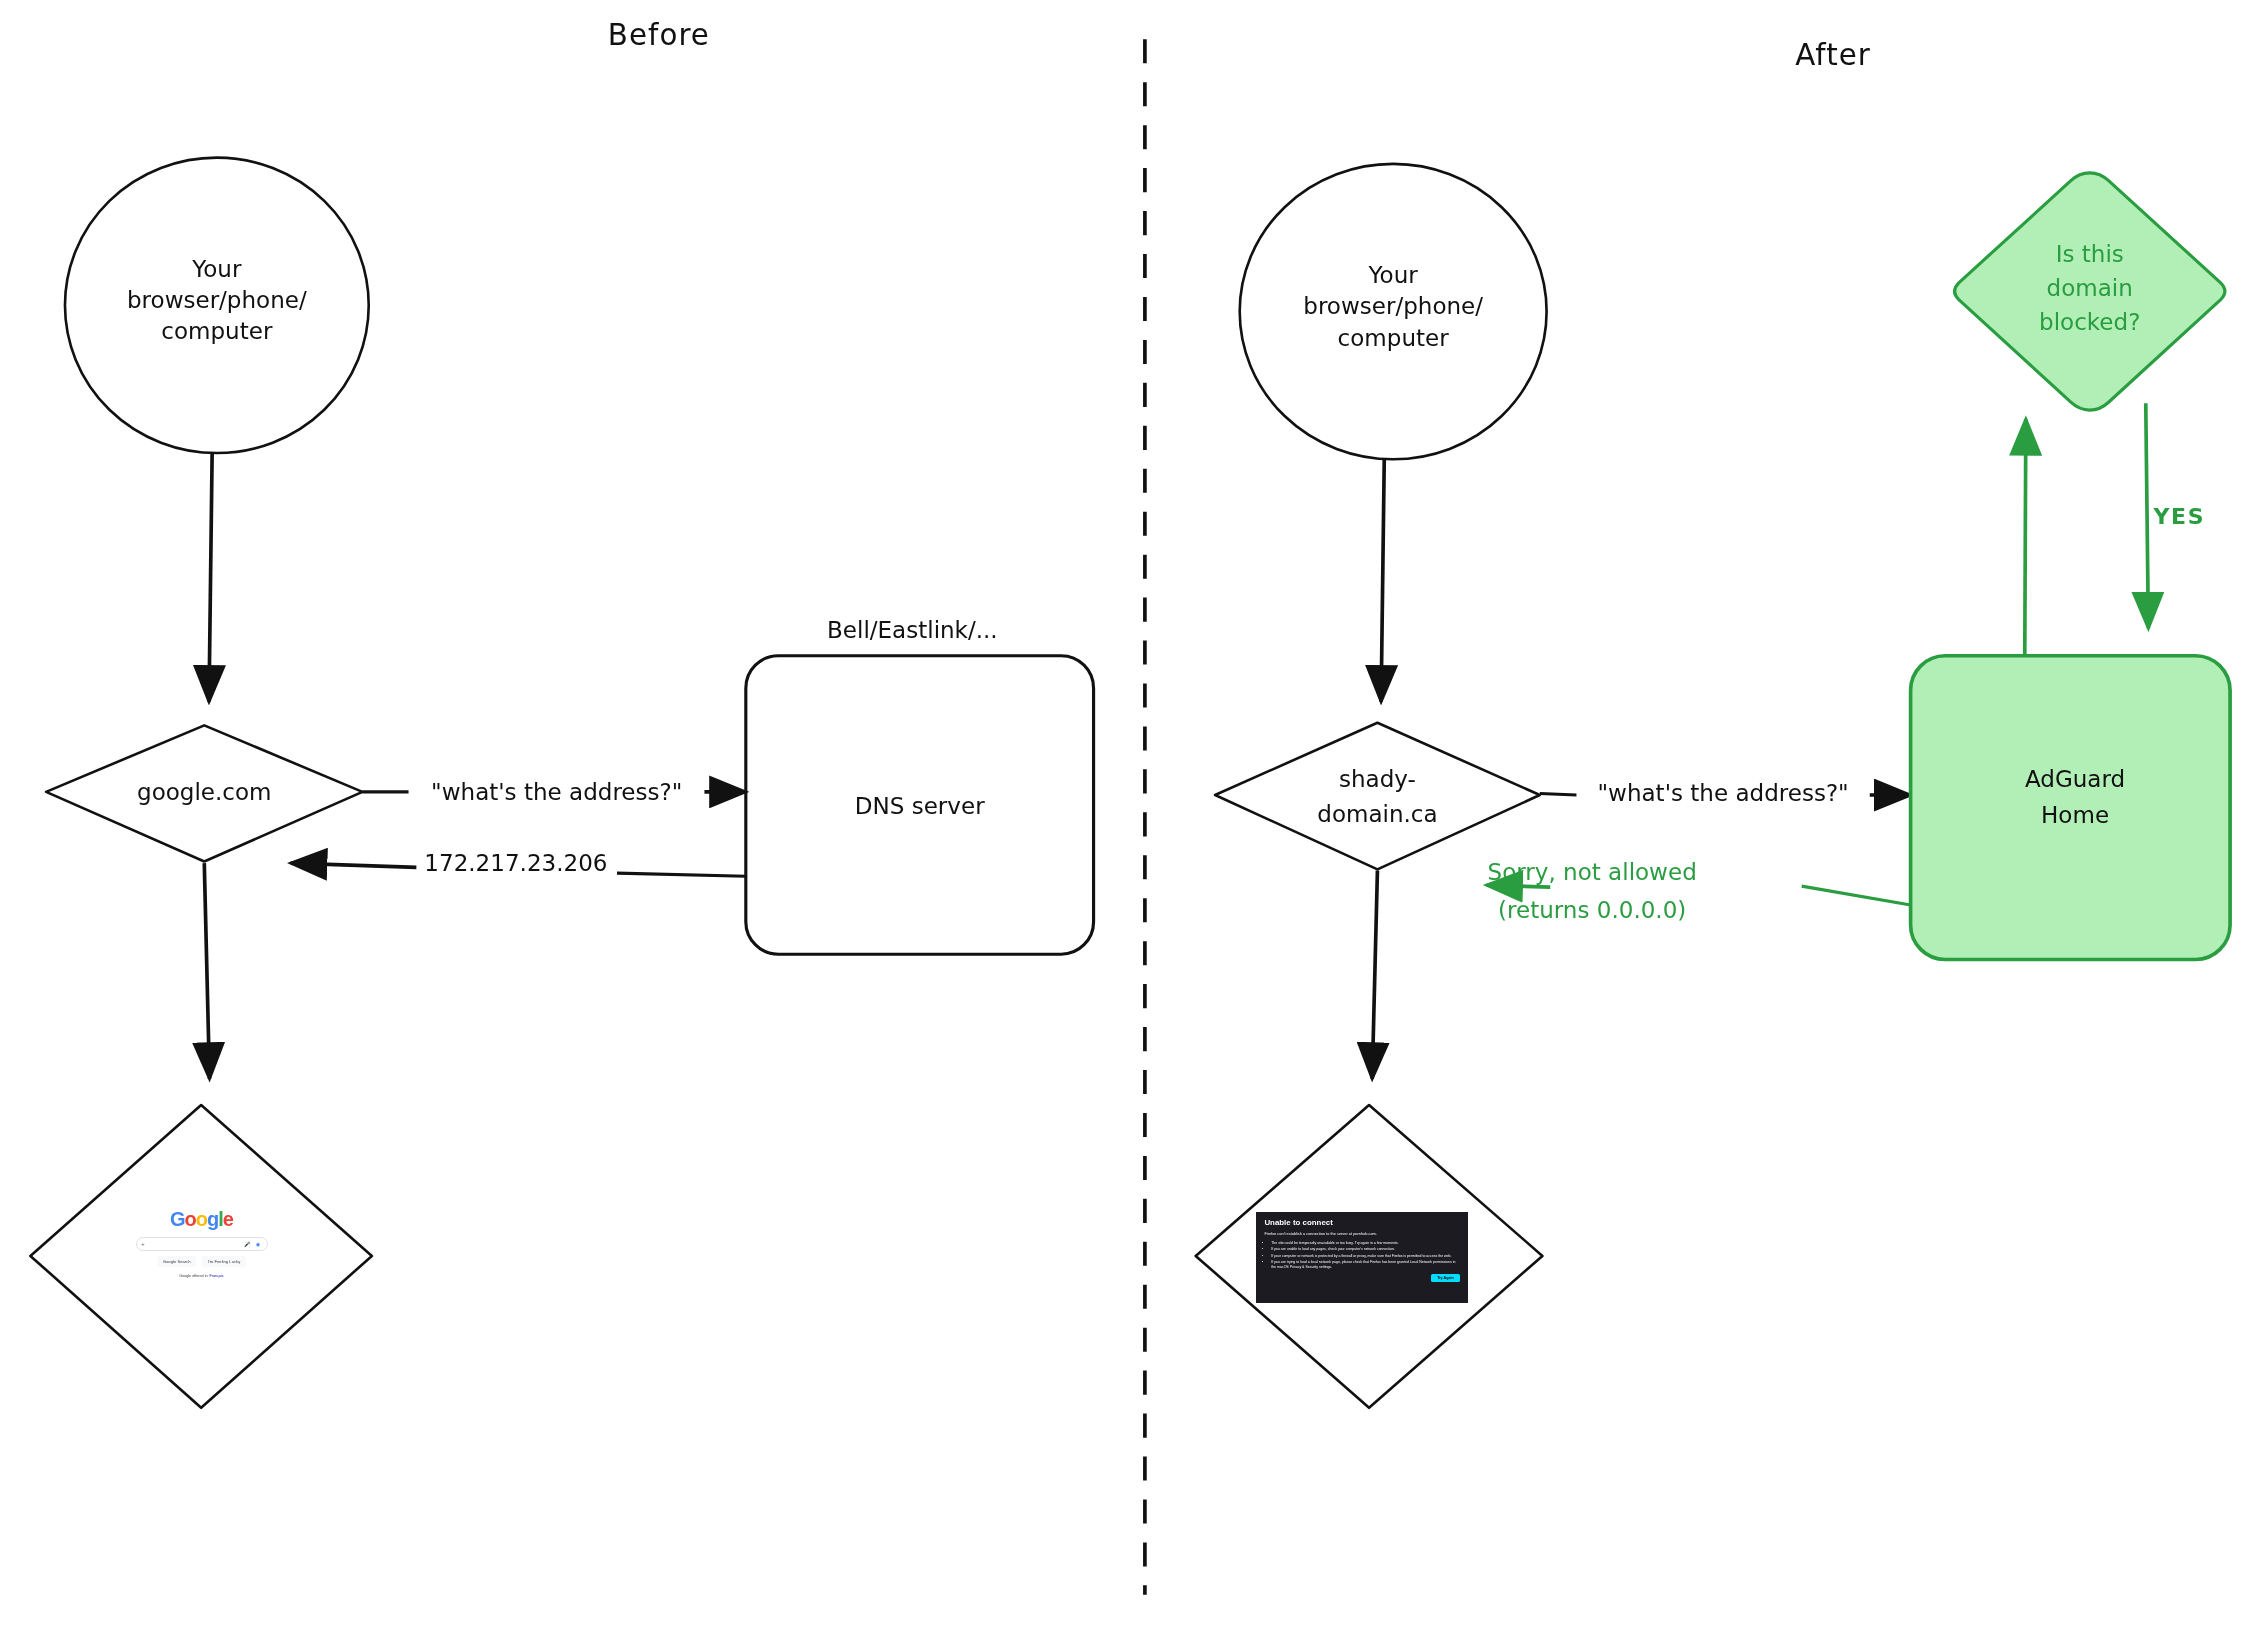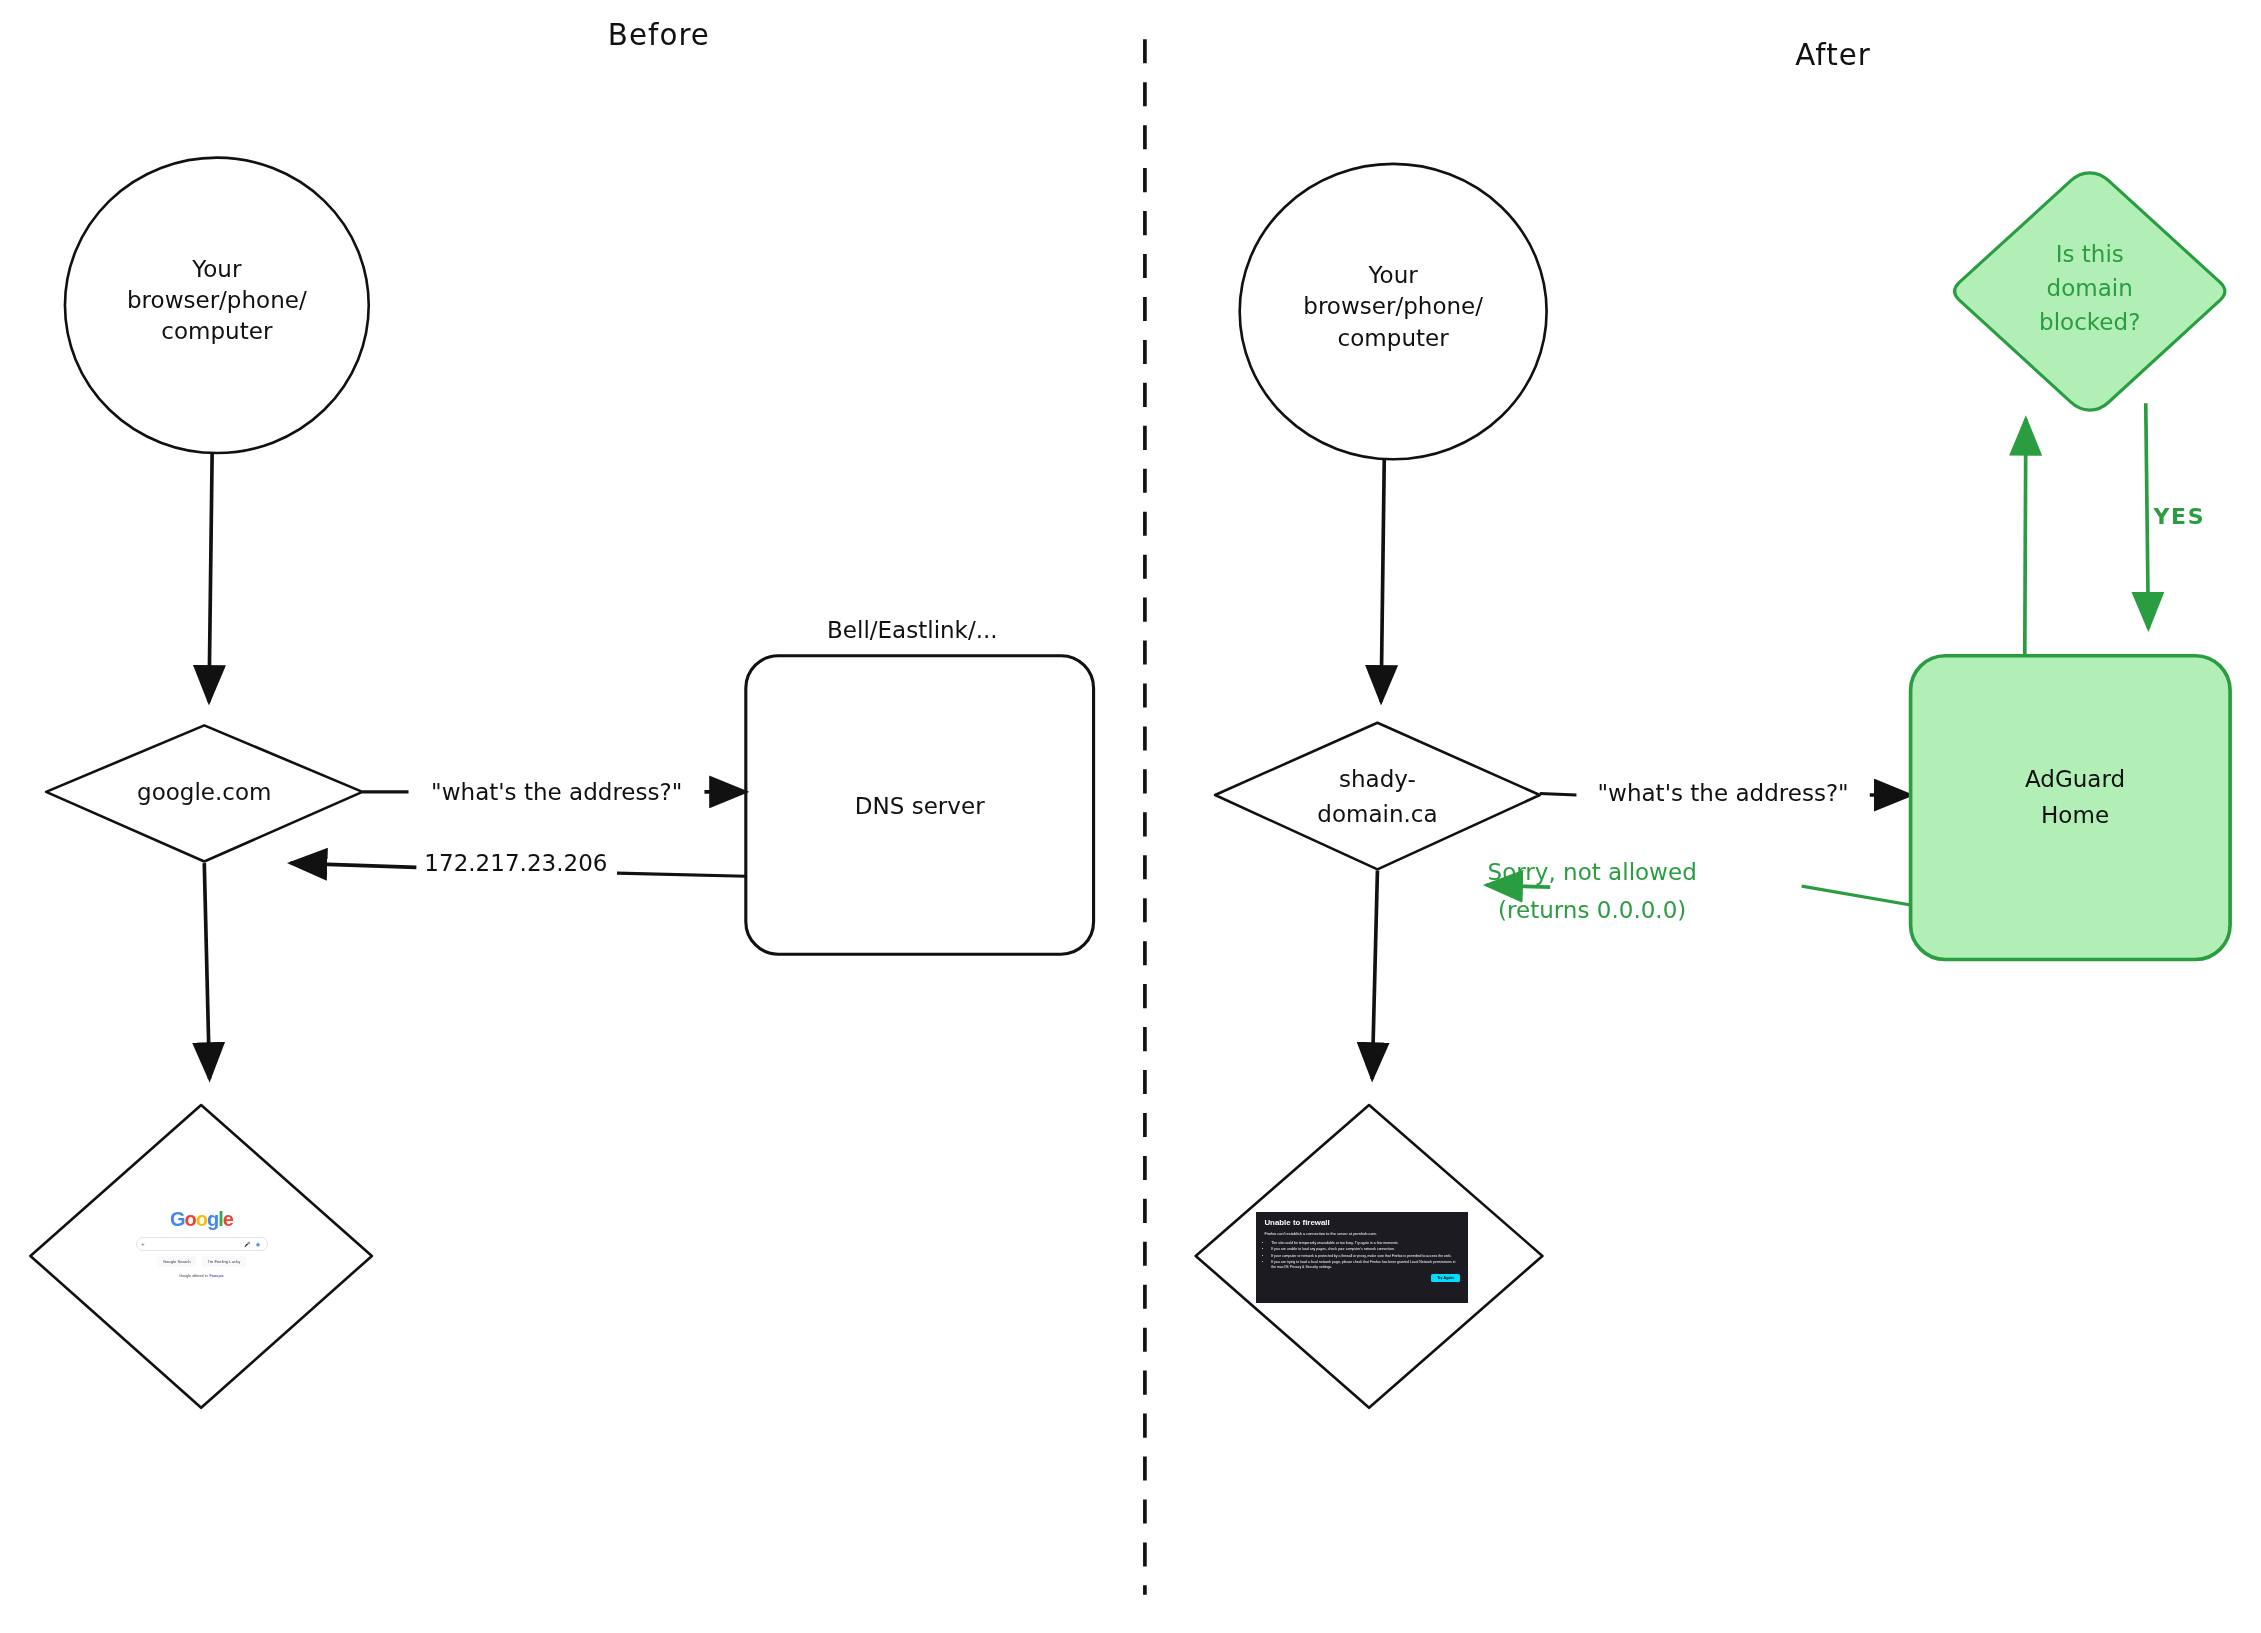--- a/index.html
+++ b/index.html
@@ -196,21 +196,21 @@
       <span class="tail">🎤 ◉</span>
     </div>
     <div class="g-btns">
       <div class="g-btn">Google Search</div>
       <div class="g-btn">I'm Feeling Lucky</div>
     </div>
     <div class="g-offer"><span>Google offered in: </span><a>Français</a></div>
   </div>
 
   <div class="shot" id="firefox-shot">
-    <div class="ff-title">Unable to firewall</div>
+    <div class="ff-title">Unable to connect</div>
     <div class="ff-lead">Firefox can't establish a connection to the server at pornhub.com.</div>
     <ul class="ff-list">
       <li>The site could be temporarily unavailable or too busy. Try again in a few moments.</li>
       <li>If you are unable to load any pages, check your computer's network connection.</li>
       <li>If your computer or network is protected by a firewall or proxy, make sure that Firefox is permitted to access the web.</li>
       <li>If you are trying to load a local network page, please check that Firefox has been granted Local Network permissions in the macOS Privacy &amp; Security settings.</li>
     </ul>
     <div class="ff-btnrow">
       <div class="ff-btn">Try Again</div>
     </div>

